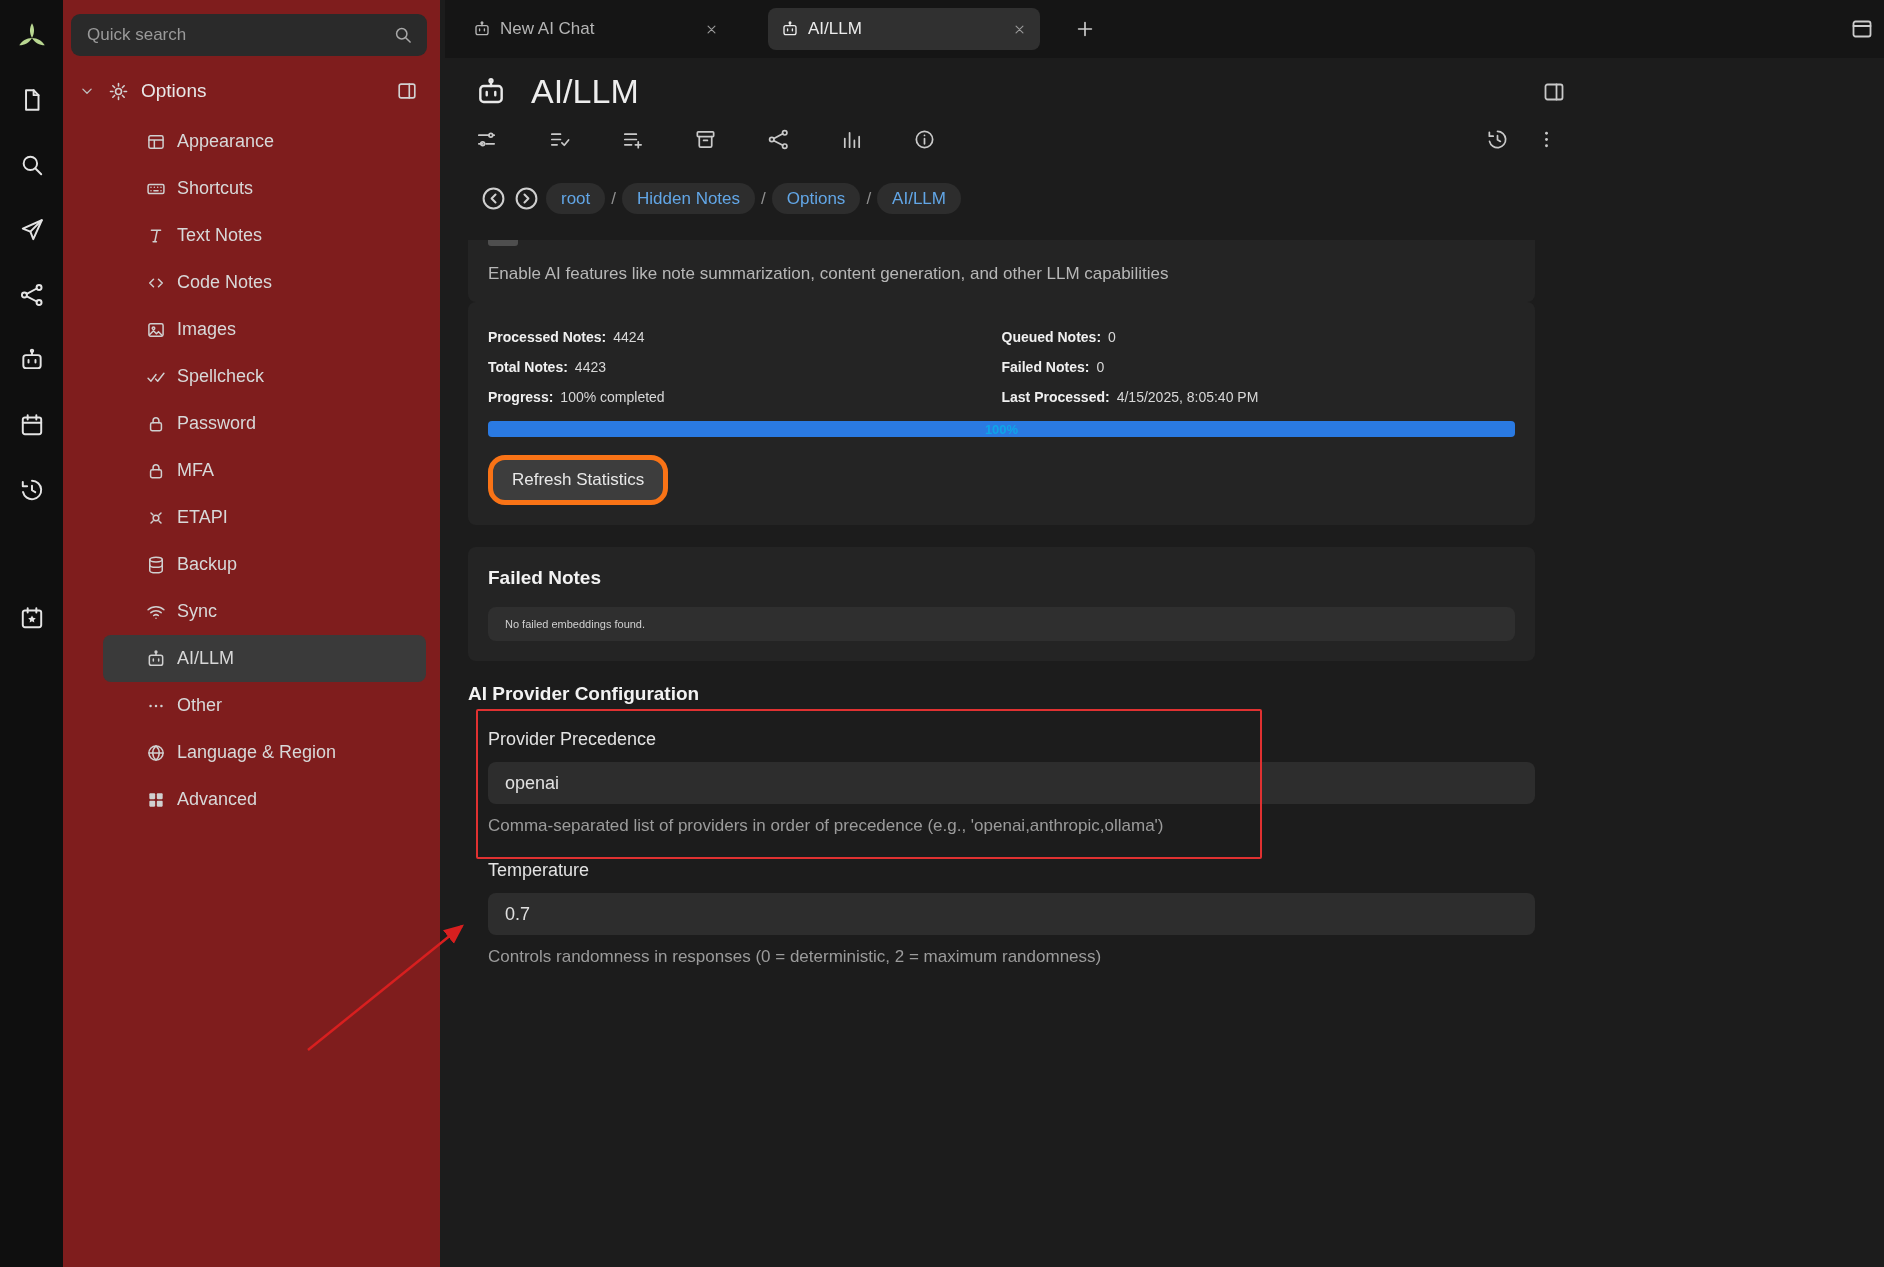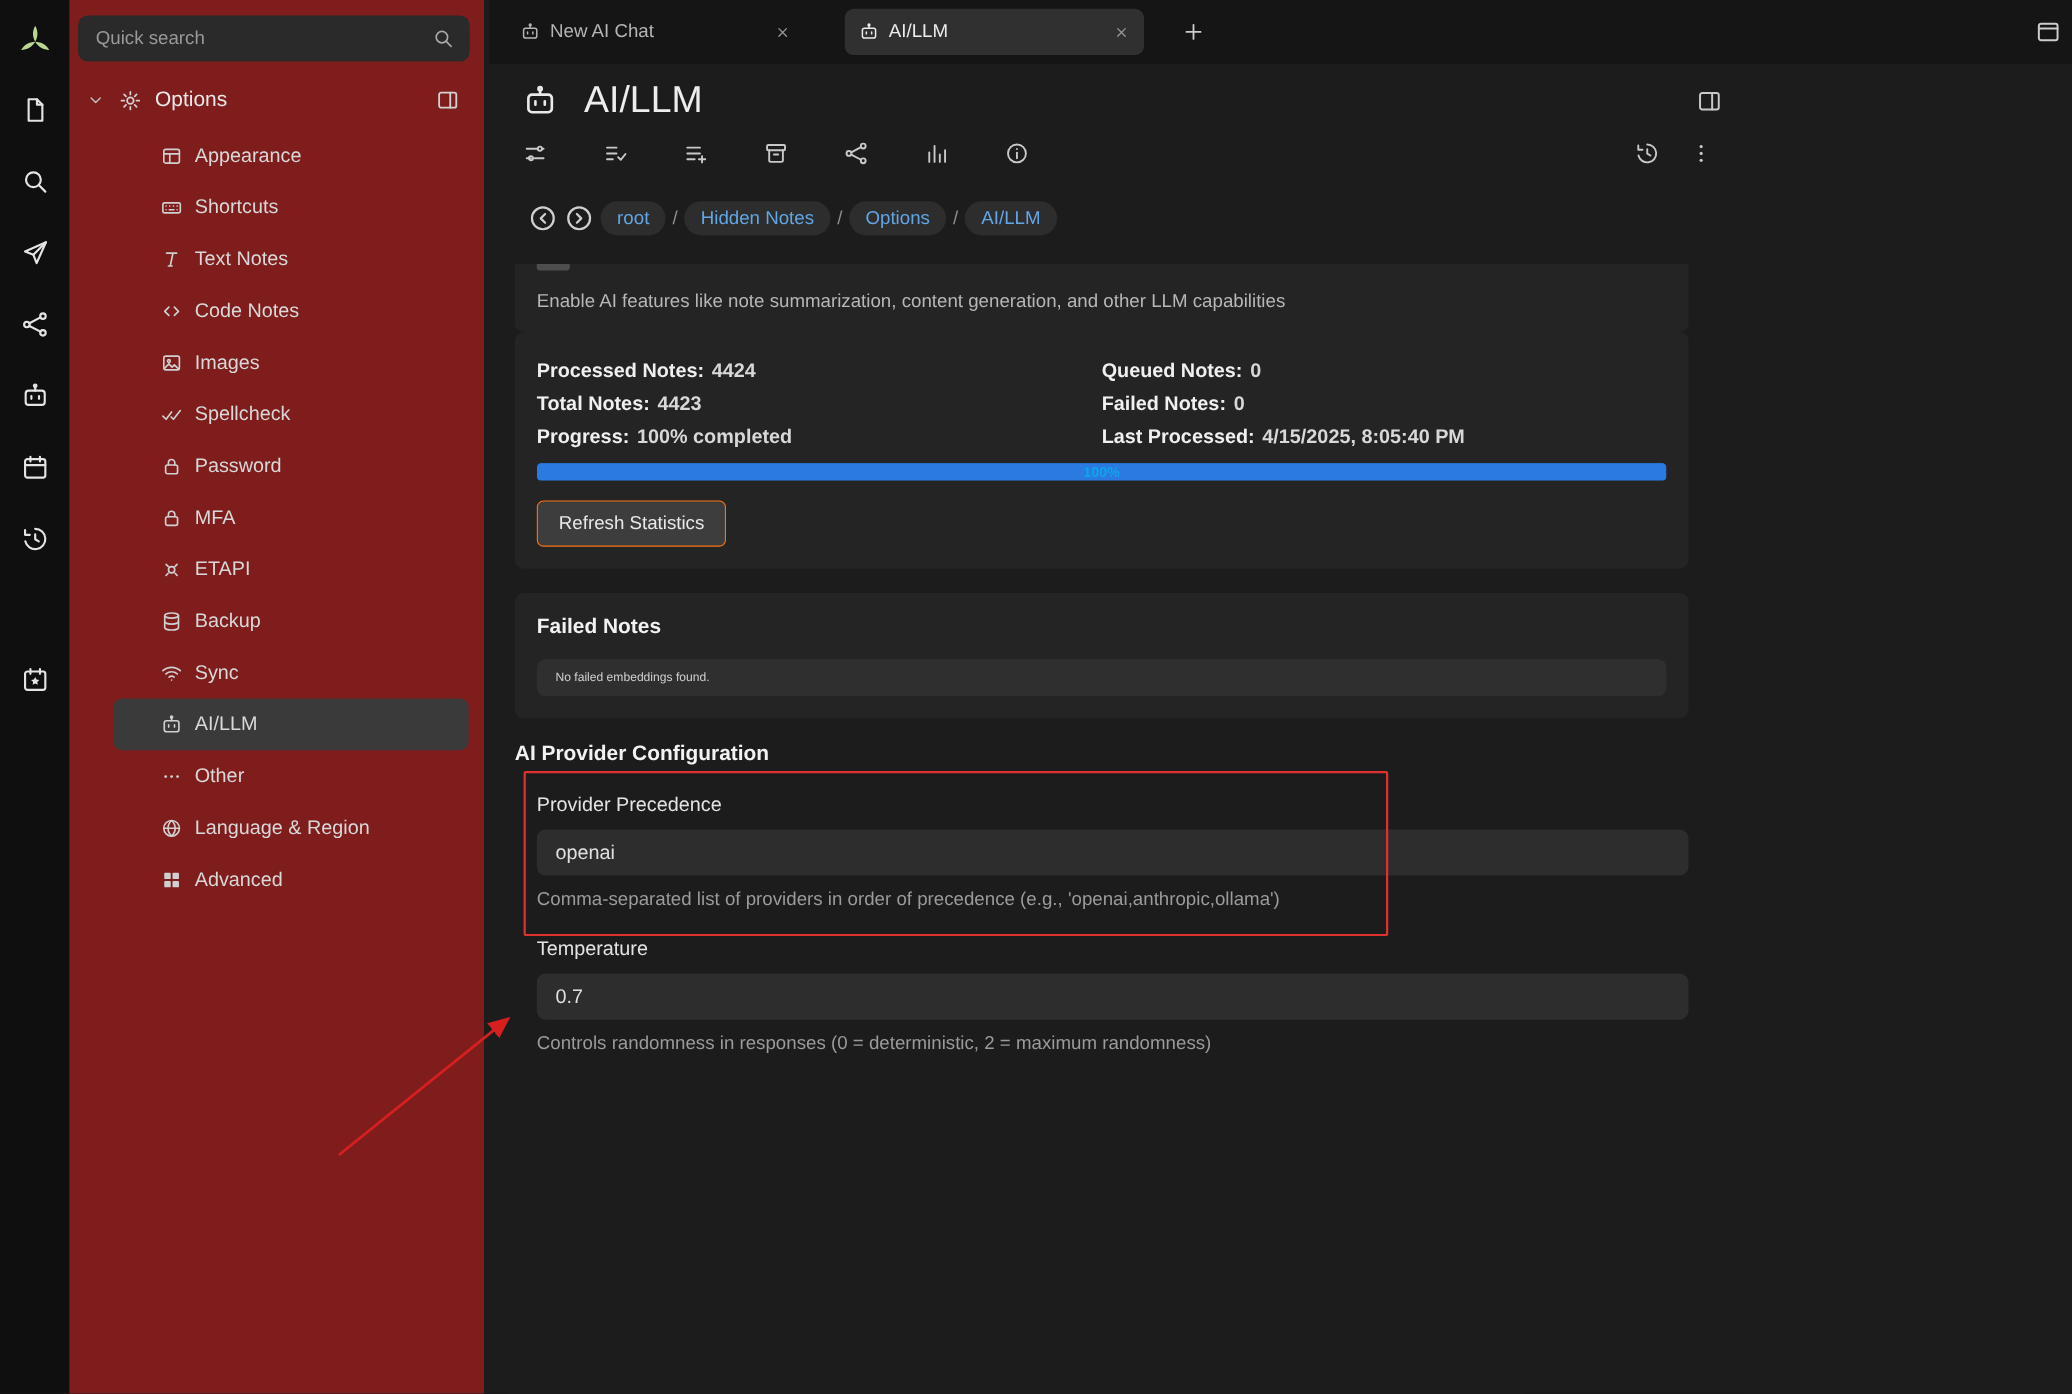--- a/index.html
+++ b/index.html
@@ -78,30 +78,30 @@
   .intro-box{ background:#242424; border-radius:0 0 8px 8px; padding:24px 20px 18px 20px;
               color:#b7b7b7; font-size:17px; position:relative; }
   .partial-control{ position:absolute; left:20px; top:0; width:30px; height:6px;
                     background:#4e4e4e; border-radius:0 0 3px 3px; }
 
   .section-h{ margin:22px 0 14px 0; font-size:19px; font-weight:bold; color:#f2f2f2; }
   .card{ background:#242424; border-radius:8px; padding:20px; }
   .card-h{ font-size:19px; font-weight:bold; color:#f2f2f2; margin:0 0 18px 0; }
 
   .stats-grid{ display:grid; grid-template-columns:1fr 1fr; }
-  .stat-line{ font-size:18px; line-height:30px; color:#d8d8d8; white-space:nowrap;font-weight:bold; }
+  .stat-line{ font-size:14px; line-height:30px; color:#d8d8d8; white-space:nowrap; }
   .stat-line b{ color:#f0f0f0; margin-right:7px; }
 
   .progress{ margin-top:9px; height:16px; background:#3a3a3a; border-radius:4px;
              position:relative; overflow:hidden; }
   .progress-fill{ height:100%; background:#2a7ae2; }
   .progress-label{ position:absolute; inset:0; display:flex; align-items:center;
                    justify-content:center; font-size:13px; font-weight:bold; color:#0ea5e9; }
-  .btn{ display:inline-block; margin-top:18px; background:#3d3d3d; border:1px solid #f97316;
-        border-radius:6px; padding:10px 19px; font-size:17px; color:#e8e8e8;
+  .btn{ display:inline-block; margin-top:18px; background:#3d3d3d; border:5px solid #f97316;
+        border-radius:17px; padding:10px 19px; font-size:17px; color:#e8e8e8;
         font-family:inherit; }
 
   .failed-card{ margin-top:22px; }
   .msg-box{ background:#2f2f2f; border-radius:8px; padding:11px 17px; font-size:11px; color:#d0d0d0; }
 
   .fields{ margin-left:20px; }
   .field-group{ margin-top:24px; position:relative; }
   .field-label{ font-size:18px; color:#e3e3e3; margin-bottom:12px; }
   .text-input{ width:100%; height:42px; background:#2d2d2d; border:none; border-radius:8px;
                color:#e0e0e0; font-size:18px; padding:0 17px; outline:none; font-family:inherit; }

